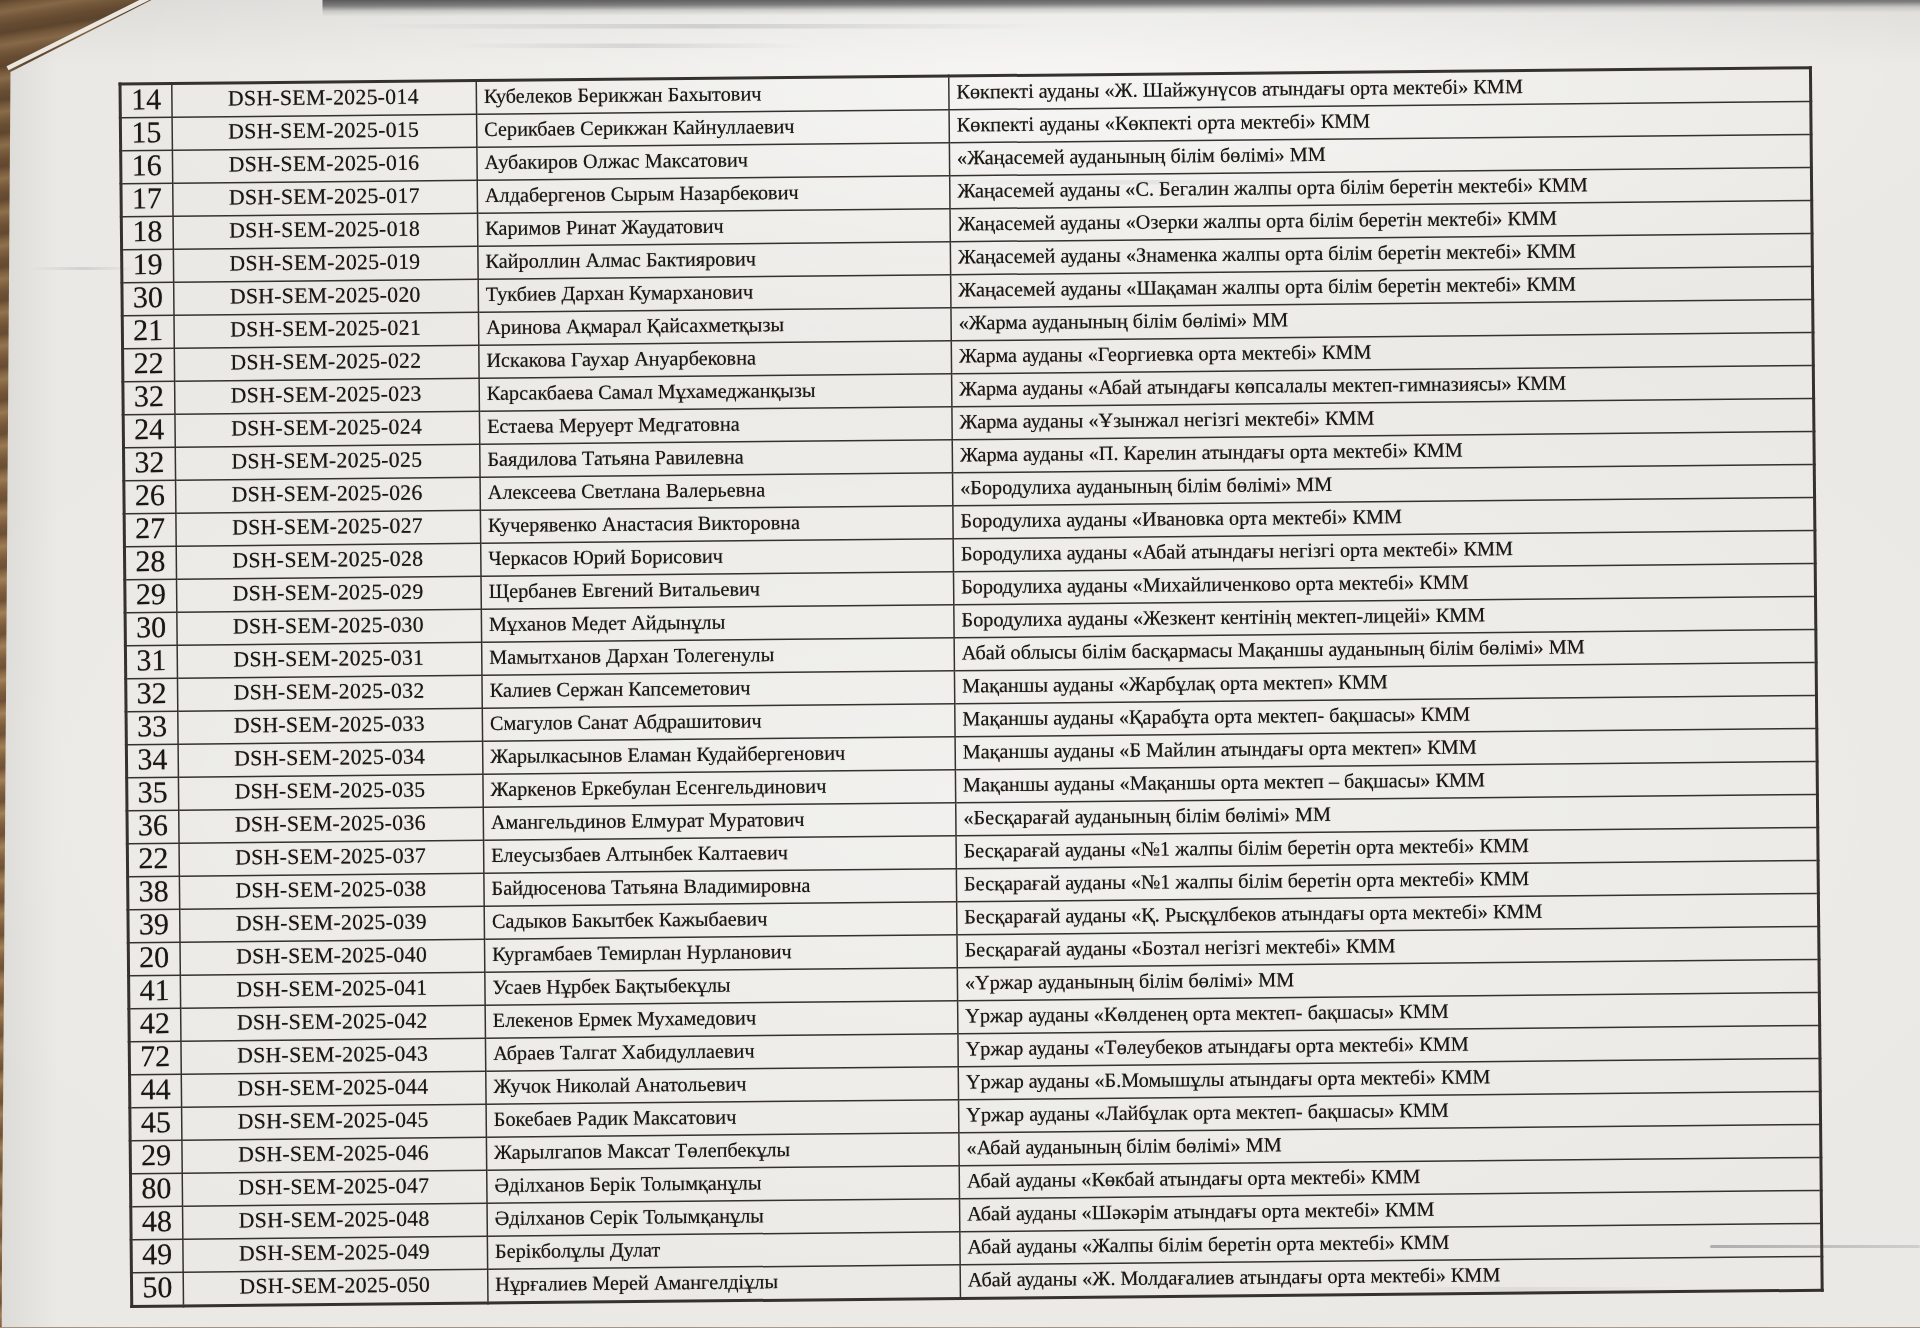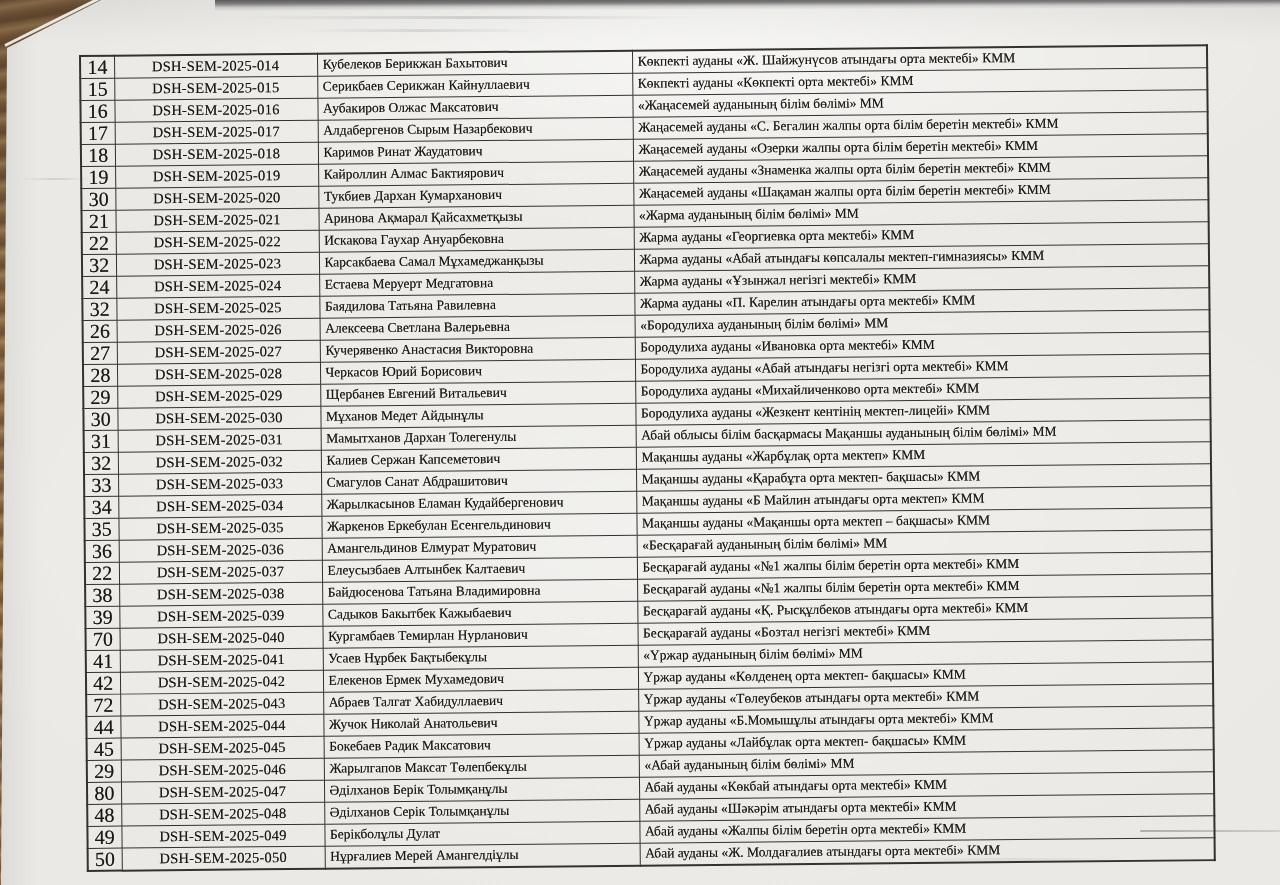--- a/index.html
+++ b/index.html
@@ -247,21 +247,21 @@
     <td class="c-name">Байдюсенова Татьяна Владимировна</td>
     <td class="c-org">Бесқарағай ауданы «№1 жалпы білім беретін орта мектебі» КММ</td>
   </tr>
         <tr>
     <td class="c-num">39</td>
     <td class="c-code">DSH-SEM-2025-039</td>
     <td class="c-name">Садыков Бакытбек Кажыбаевич</td>
     <td class="c-org">Бесқарағай ауданы «Қ. Рысқұлбеков атындағы орта мектебі» КММ</td>
   </tr>
         <tr>
-    <td class="c-num">70</td>
+    <td class="c-num">20</td>
     <td class="c-code">DSH-SEM-2025-040</td>
     <td class="c-name">Кургамбаев Темирлан Нурланович</td>
     <td class="c-org">Бесқарағай ауданы «Бозтал негізгі мектебі» КММ</td>
   </tr>
         <tr>
     <td class="c-num">41</td>
     <td class="c-code">DSH-SEM-2025-041</td>
     <td class="c-name">Усаев Нұрбек Бақтыбекұлы</td>
     <td class="c-org">«Үржар ауданының білім бөлімі» ММ</td>
   </tr>

